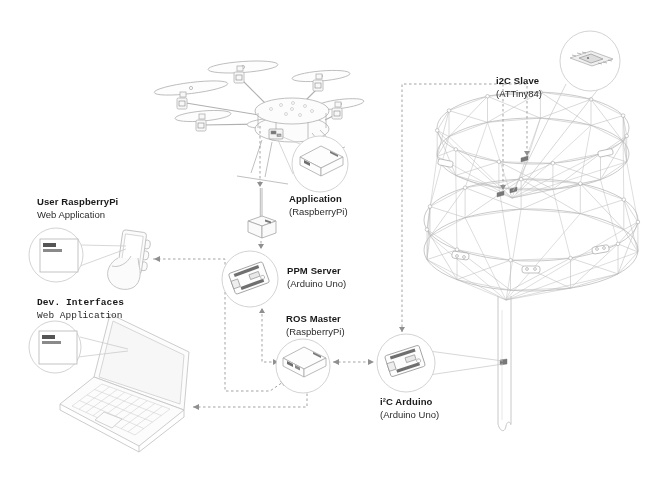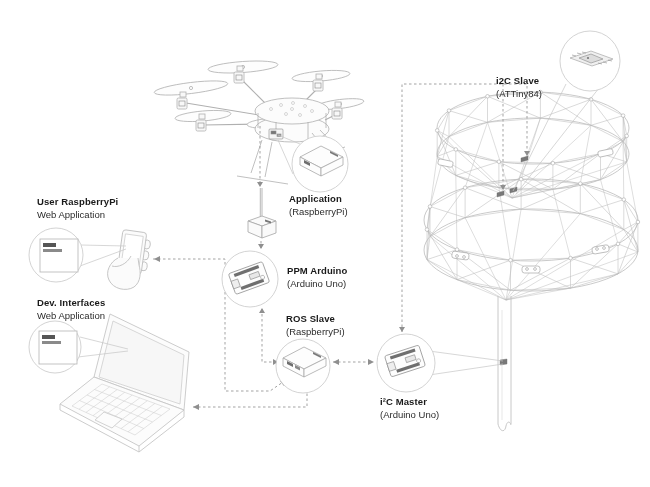--- a/index.html
+++ b/index.html
@@ -306,29 +306,29 @@
   <div class="lbl-sub">(ATTiny84)</div>
 </div>
 <div class="lbl" style="left:289px;top:192px;">
   <div class="lbl-title">Application</div>
   <div class="lbl-sub">(RaspberryPi)</div>
 </div>
 <div class="lbl" style="left:37px;top:195px;">
   <div class="lbl-title">User RaspberryPi</div>
   <div class="lbl-sub">Web Application</div>
 </div>
-<div class="lbl" style="left:37px;top:296px;">
+<div class="lbl" style="left:37px;top:296px;font-family:Liberation Mono, monospace;">
   <div class="lbl-title">Dev. Interfaces</div>
   <div class="lbl-sub">Web Application</div>
 </div>
 <div class="lbl" style="left:287px;top:264px;">
-  <div class="lbl-title">PPM Arduino</div>
+  <div class="lbl-title">PPM Server</div>
   <div class="lbl-sub">(Arduino Uno)</div>
 </div>
 <div class="lbl" style="left:286px;top:312px;">
-  <div class="lbl-title">ROS Slave</div>
+  <div class="lbl-title">ROS Master</div>
   <div class="lbl-sub">(RaspberryPi)</div>
 </div>
 <div class="lbl" style="left:380px;top:395px;">
-  <div class="lbl-title">i²C Master</div>
+  <div class="lbl-title">i²C Arduino</div>
   <div class="lbl-sub">(Arduino Uno)</div>
 </div>
 </div>
 
 </body></html>

